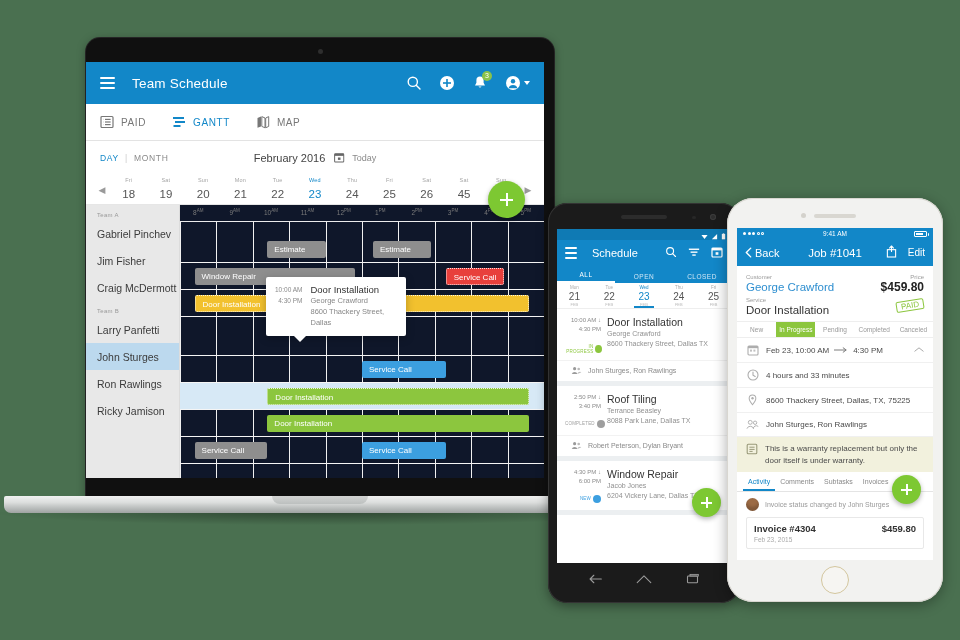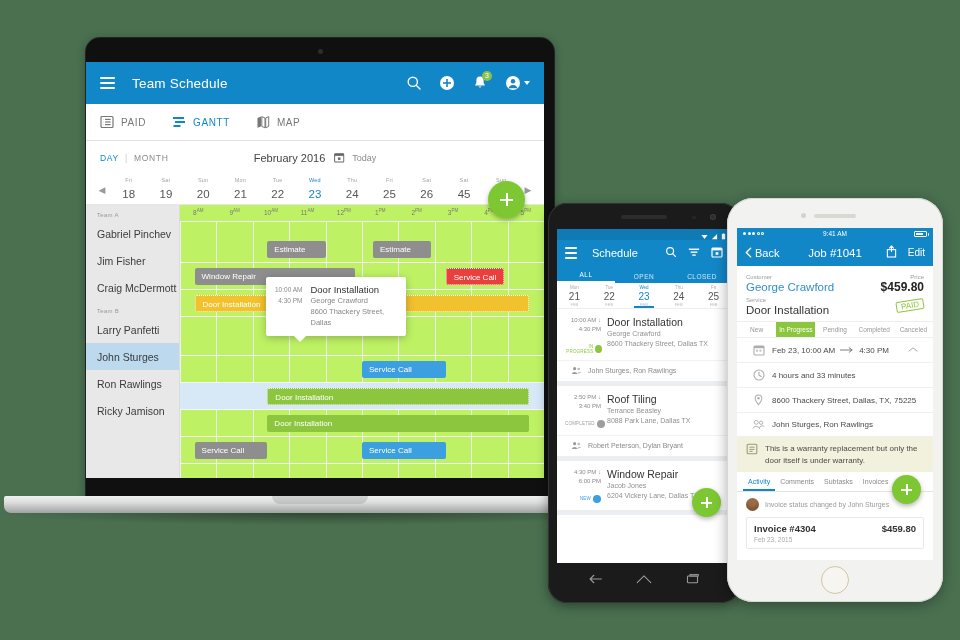--- a/index.html
+++ b/index.html
@@ -65,21 +65,21 @@
   .monthnav .today { font-size:9px; color:#8a8a8a; }
 
   .daystrip { height:30px; background:#fff; border-bottom:1px solid #e6e6e6; display:flex; align-items:center; padding:0 8px; }
   .dayarrow { width:16px; text-align:center; color:#9a9a9a; font-size:9px; cursor:pointer; }
   .days { flex:1; display:flex; }
   .daycell { flex:1; text-align:center; line-height:1; cursor:pointer; }
   .daycell .dw { font-size:5.5px; color:#a5a5a5; display:block; margin-bottom:2px; letter-spacing:.2px; }
   .daycell .dn { font-size:11.5px; color:#555; }
   .daycell.sel .dw, .daycell.sel .dn { color:#1287c8; }
 
-  .gantt { display:flex; height:calc(100% - 143px); background:#bef264; }
+  .gantt { display:flex; height:calc(100% - 143px); background:#0f172a; }
   .gantt-left { width:94px; background:#e8e8e8; flex:none; position:relative; border-right:1px solid #dcdcdc; }
   .team-label { font-size:6px; color:#999; padding:7px 0 2px 11px; letter-spacing:.3px; }
   .person { height:27px; display:flex; align-items:center; padding-left:11px; font-size:10.5px; color:#3b3b3b; cursor:pointer; }
   .person.sel { background:#bcd9ee; }
   .gantt-right { flex:1; position:relative; overflow:hidden; }
   .hourhead { height:17px; position:relative; border-bottom:1px solid #ececec; }
   .hourlabel { position:absolute; top:3px; font-size:6.5px; color:#7a7a7a; transform:translateX(-50%); white-space:nowrap; }
   .hourlabel sup { font-size:4.5px; }
   .gridlines { position:absolute; inset:17px 0 0 0; }
   .gridlines i { position:absolute; top:0; bottom:0; width:1px; background:#f0f0f0; }
@@ -193,21 +193,21 @@
   .ip-svc { font-size:11.5px; color:#333; margin-top:1px; }
   .ip-price-box { position:absolute; right:9px; top:8px; text-align:right; }
   .ip-price { font-size:12px; color:#222; font-weight:bold; }
   .paid {
     display:inline-block; margin-top:1px; border:1.5px solid #8cc63e; color:#8cc63e;
     font-size:8px; padding:0 4px; border-radius:2px; transform:rotate(-9deg);
   }
   .ip-statuses { display:flex; border-top:1px solid #eee; border-bottom:1px solid #eee; }
   .ip-st { flex:1; text-align:center; font-size:6.5px; color:#999; padding:4px 0; cursor:pointer; }
   .ip-st.on { background:#8cc63e; color:#fff; }
-  .ip-det { display:flex; align-items:center; gap:7px; padding:6px 15px; border-bottom:1px solid #f0f0f0; font-size:8px; color:#4a4a4a; }
+  .ip-det { display:flex; align-items:center; gap:7px; padding:6px 9px; border-bottom:1px solid #f0f0f0; font-size:8px; color:#4a4a4a; }
   .ip-det .di { width:13px; flex:none; display:flex; justify-content:center; opacity:.6; }
   .ip-arrowspan { display:inline-flex; align-items:center; gap:5px; }
   .ip-note { background:#f2f1dd; display:flex; gap:7px; padding:6px 9px; font-size:8px; color:#4a4a4a; line-height:1.45; }
   .ip-tabs { display:flex; border-bottom:1px solid #e4e4e4; padding:0 6px; }
   .ip-tab { font-size:7px; color:#8a8a8a; padding:6px 5px; cursor:pointer; }
   .ip-tab.on { color:#1287c8; box-shadow:inset 0 -2px 0 #1287c8; }
   .ip-act { display:flex; align-items:center; gap:6px; padding:6px 9px; }
   .ip-ava { width:13px;height:13px;border-radius:50%;background:#9c6b45; flex:none;
     box-shadow:inset 0 -4px 3px rgba(0,0,0,.18); }
   .ip-act span { font-size:7px; color:#9a9a9a; }

